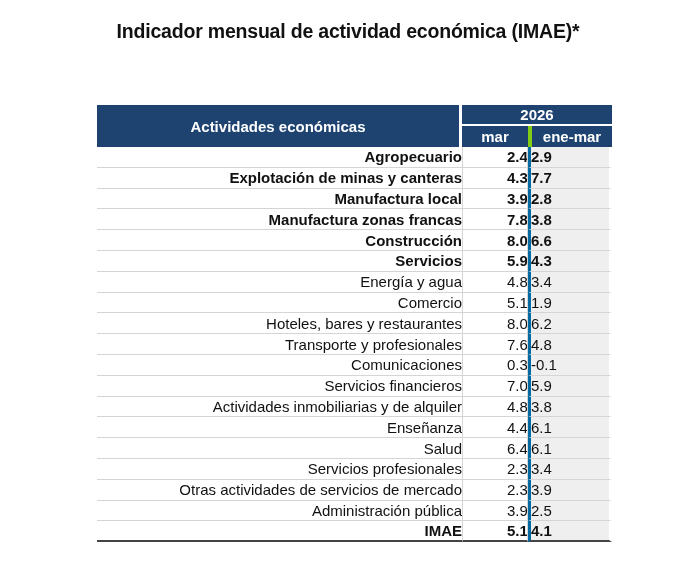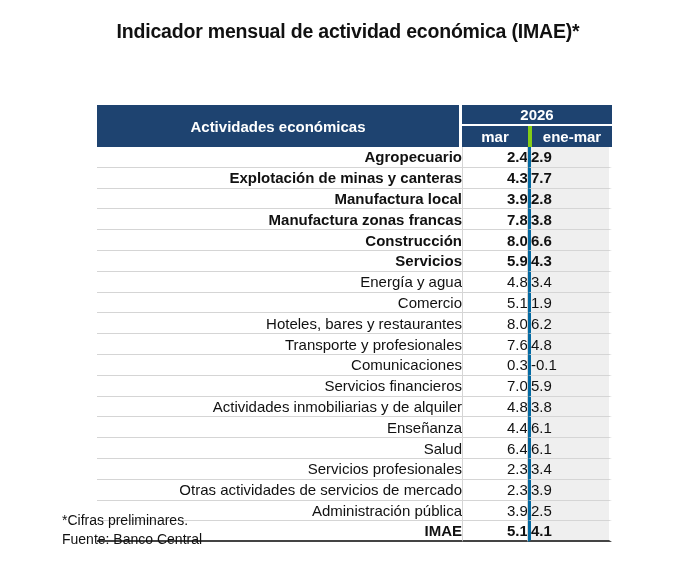--- a/index.html
+++ b/index.html
@@ -183,18 +183,14 @@
           <td class="c-enemar">2.5</td>
         </tr>
         <tr class="bold last">
           <td class="c-label">IMAE</td>
           <td class="c-mar">5.1</td>
           <td class="c-enemar">4.1</td>
         </tr>
       </tbody>
   </table>
 
-  <div class="footnotes">
-    <div>*Cifras preliminares.</div>
-    <div>Fuente: Banco Central</div>
-  </div>
 
 </div>
 
 </body></html>

